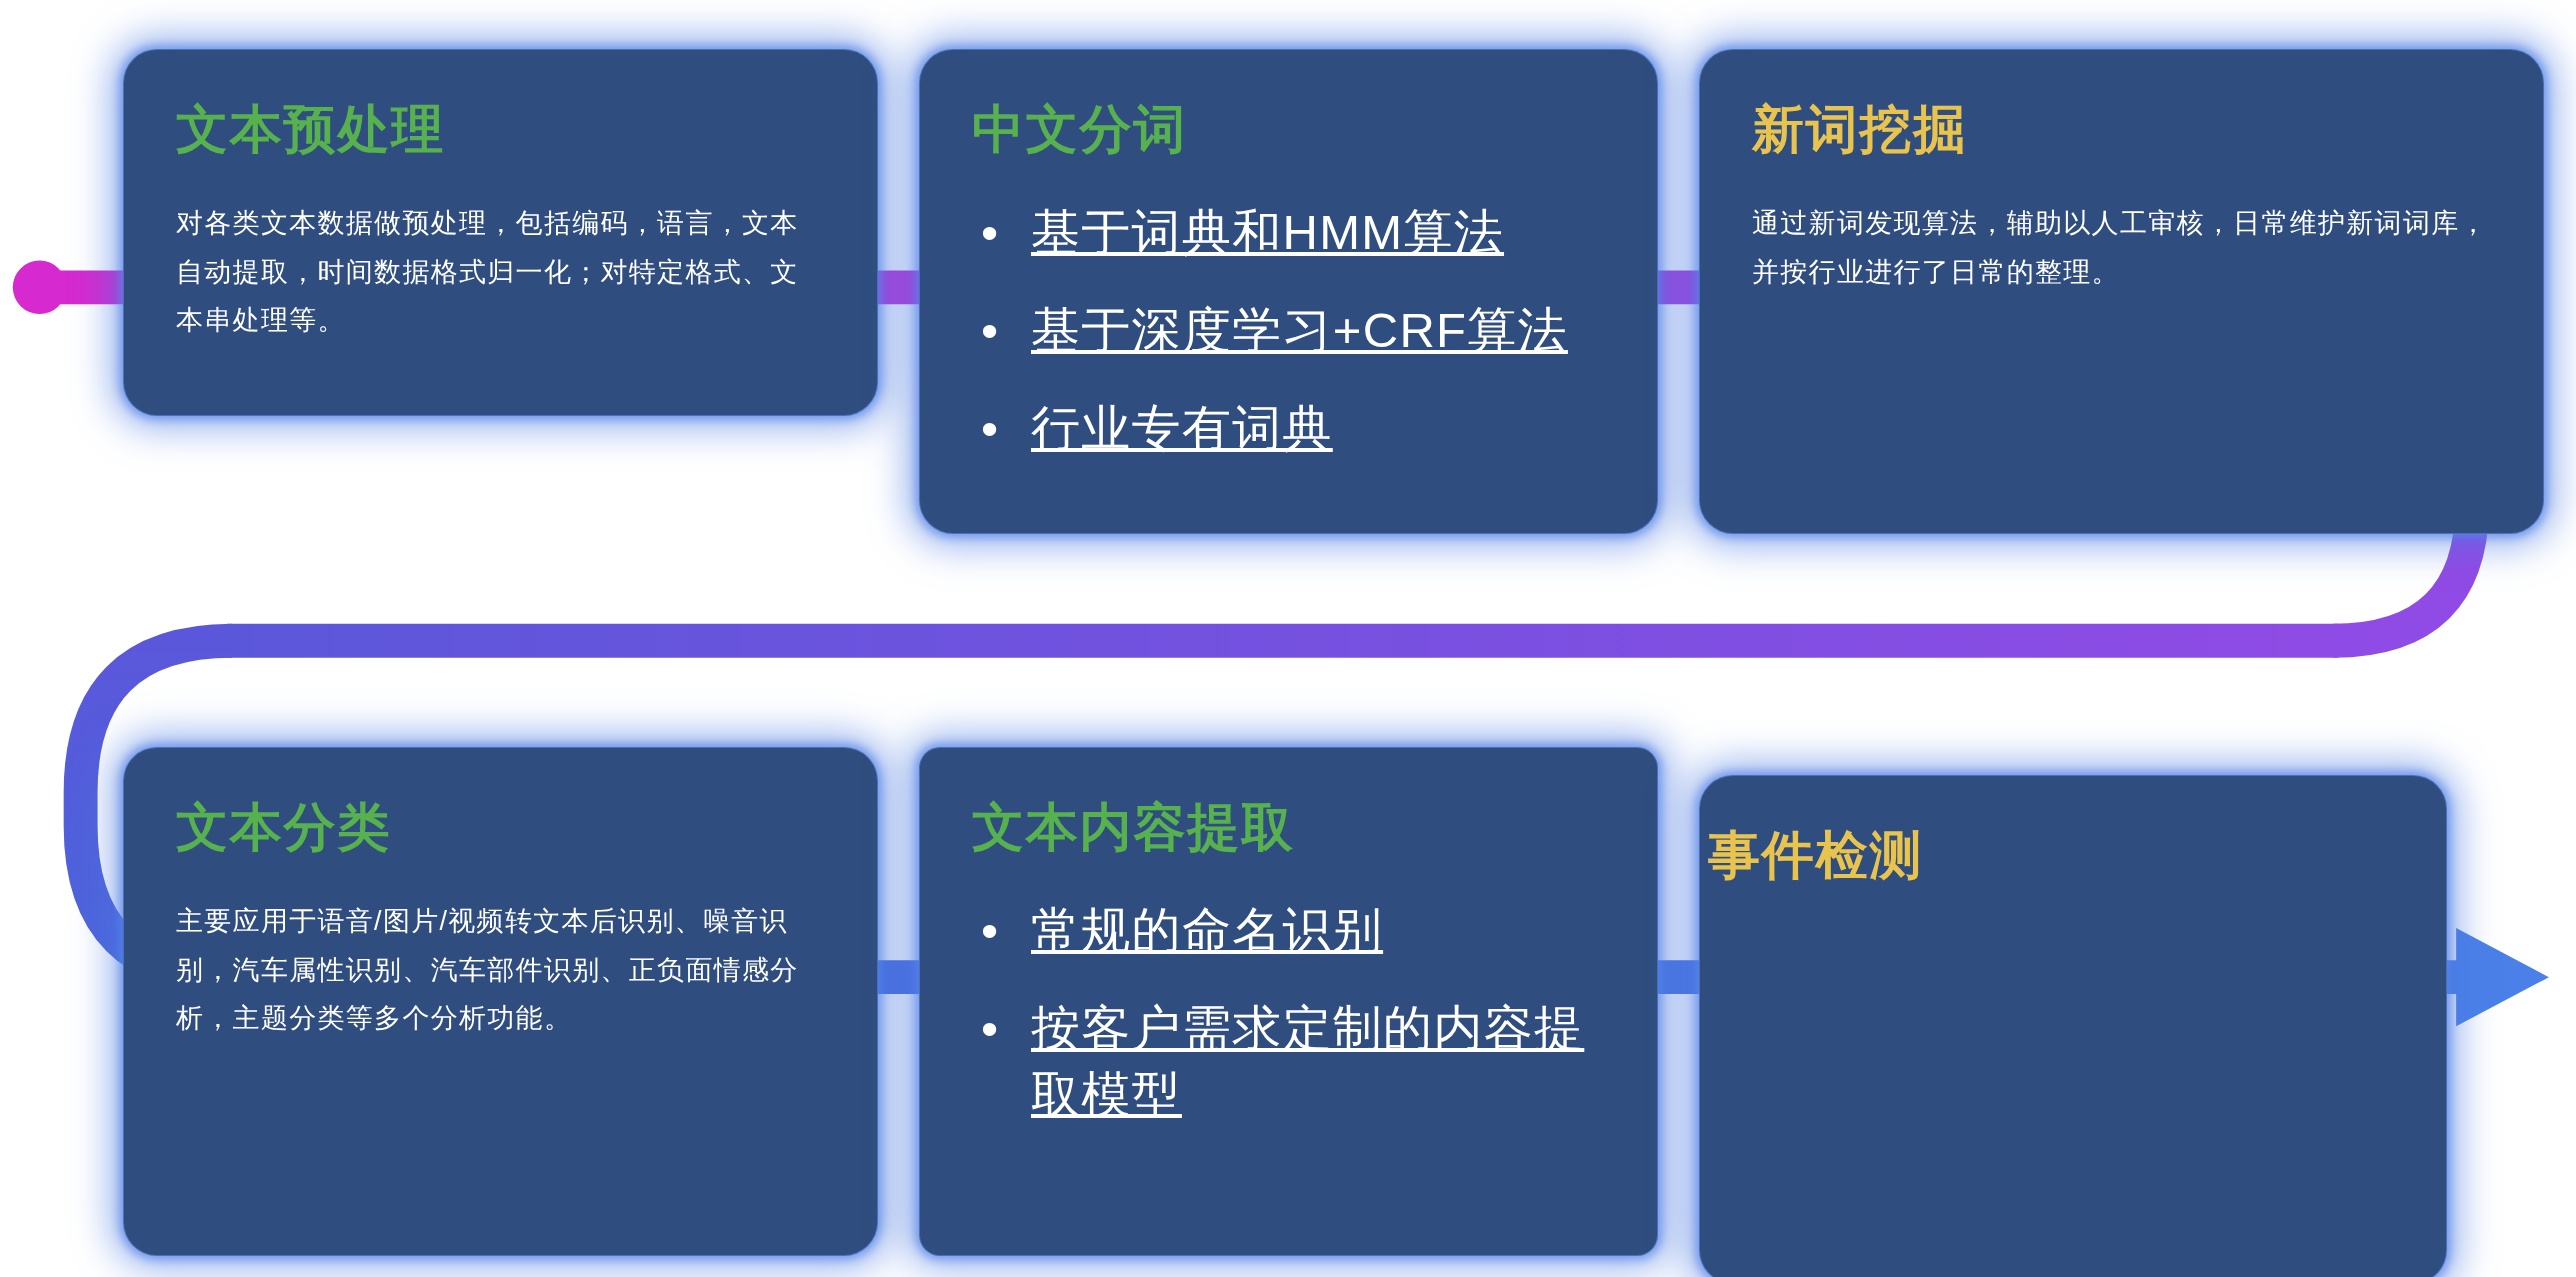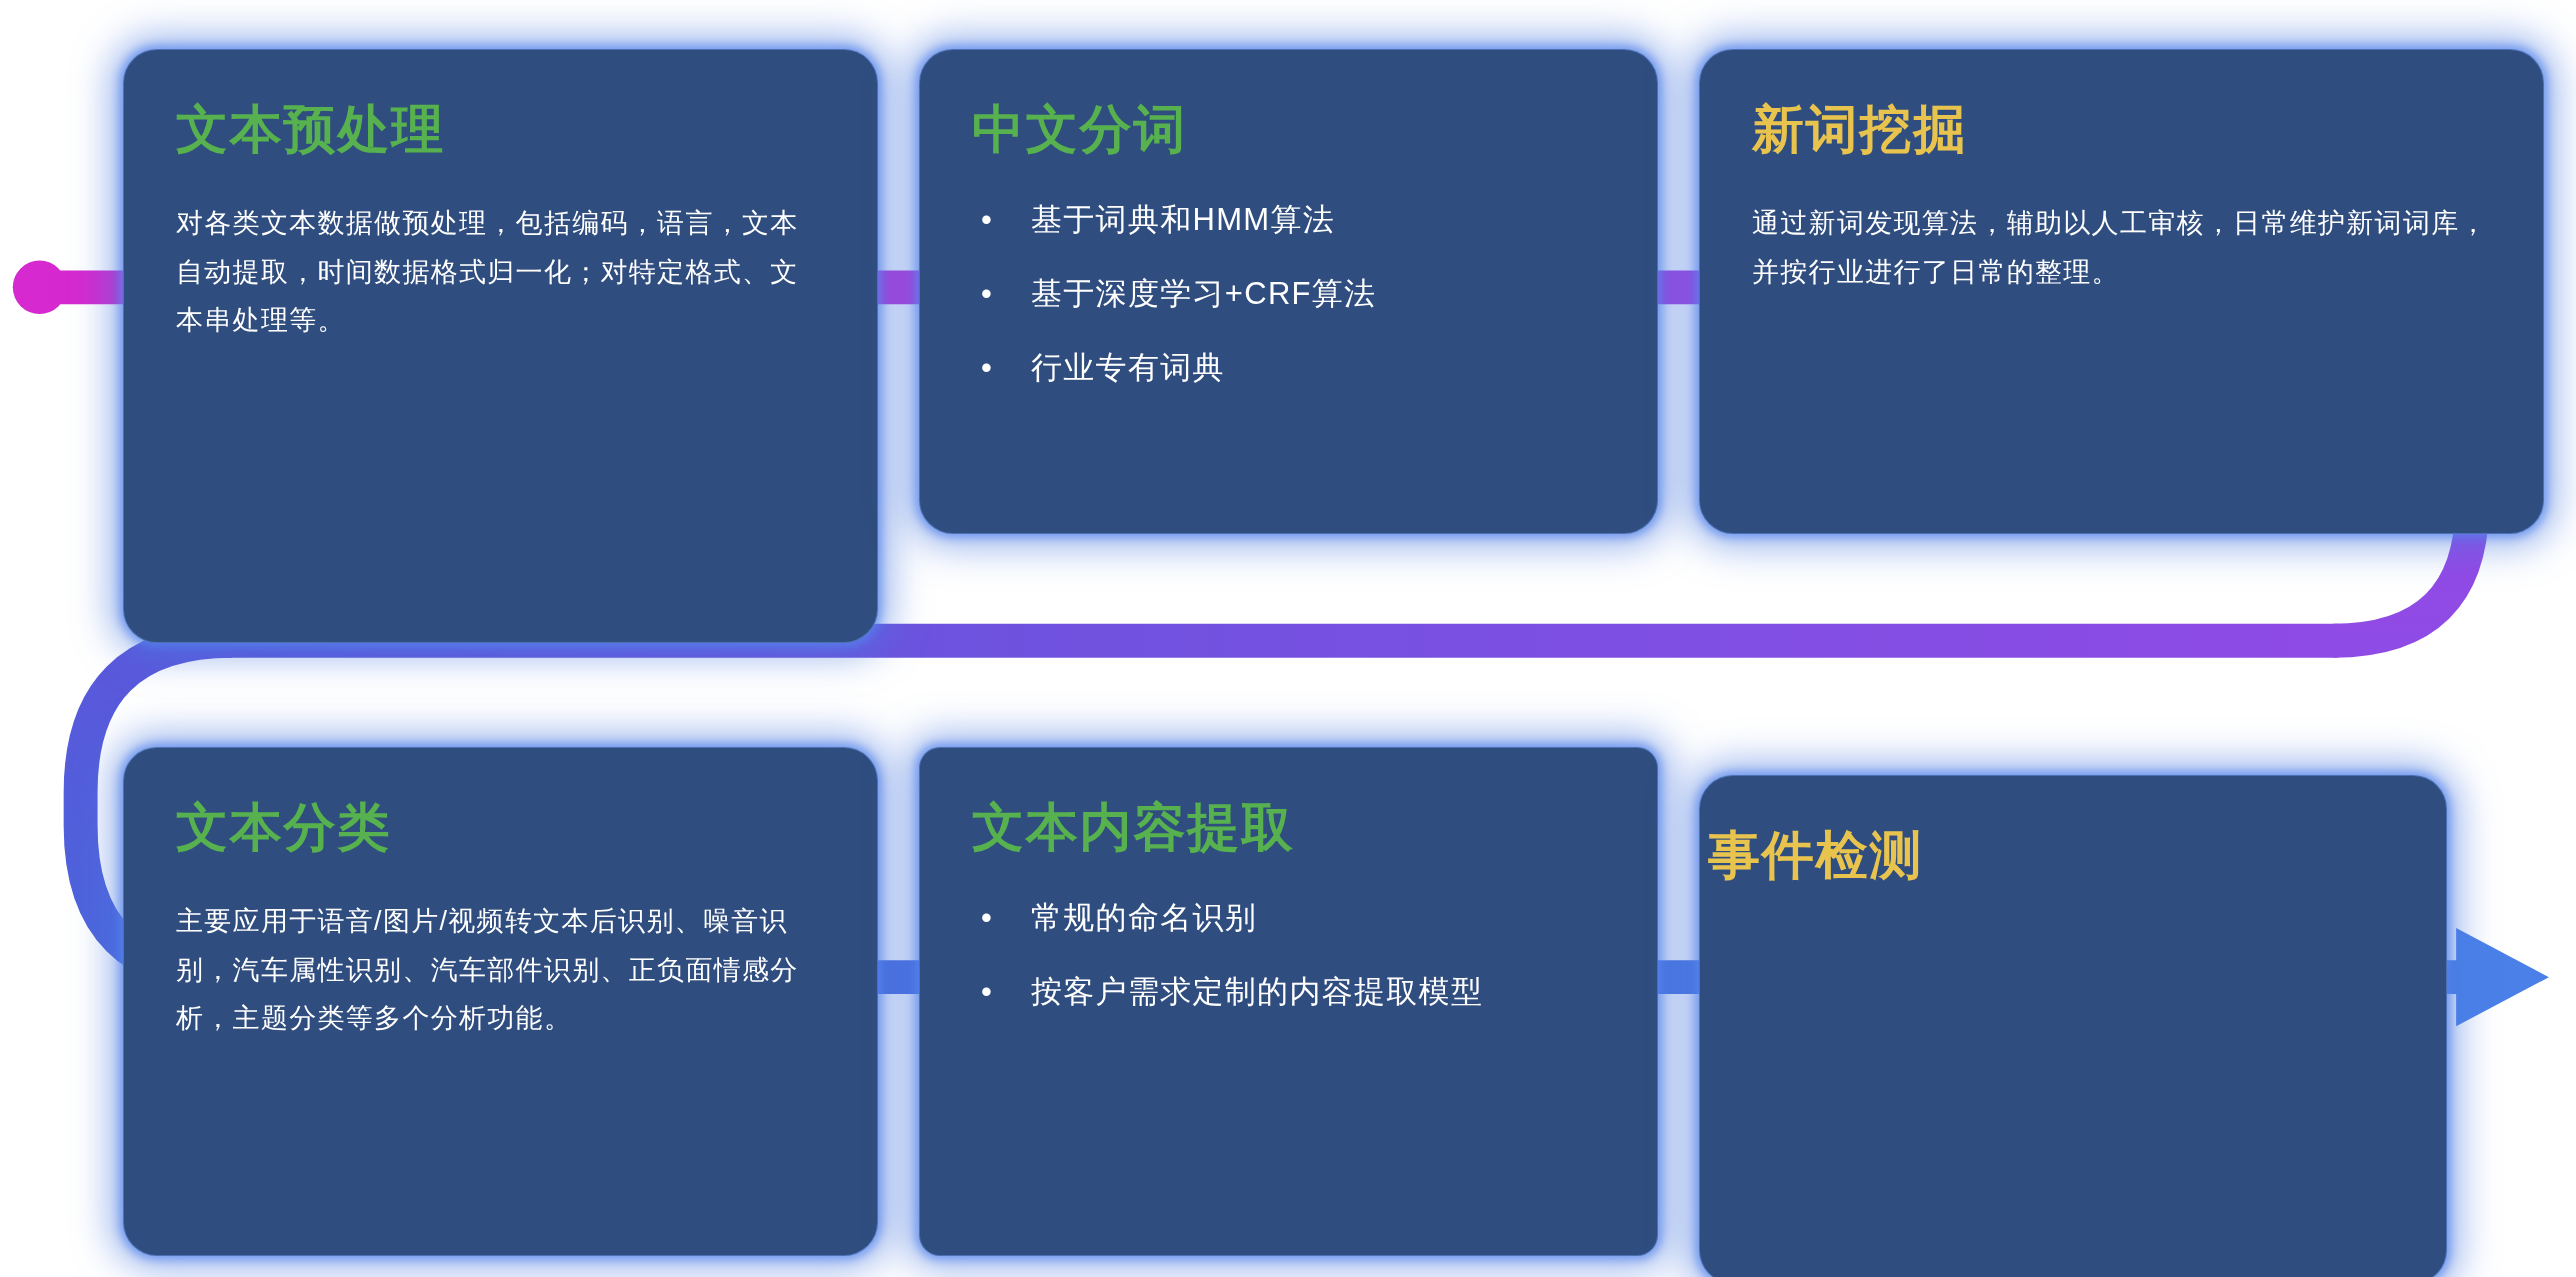--- a/index.html
+++ b/index.html
@@ -32,37 +32,38 @@
   .card-body{
     margin:0;
     color:#ffffff;
     font-size:27px;
     line-height:1.8;
     letter-spacing:1.3px;
   }
   .card-bullets{
     margin:0;padding:0;list-style:none;
     color:#ffffff;
-    font-size:31px;
+    font-size:49px;
     letter-spacing:1.3px;
+    text-decoration:underline;
   }
   .card-bullets li{
     position:relative;
     padding-left:59px;
     margin-bottom:32px;
     line-height:1.35;
   }
   .card-bullets li::before{
     content:"•";
     position:absolute;
     left:9px;top:0;
     color:#ffffff;
   }
   
-  #card-0{left:123px;top:49px;width:755px;height:594px;}
+  #card-0{left:123px;top:49px;width:755px;height:367px;}
   #card-1{left:919px;top:49px;width:739px;height:485px;}
   #card-2{left:1699px;top:49px;width:845px;height:485px;}
   #card-3{left:123px;top:747px;width:755px;height:509px;}
   #card-4{left:919px;top:747px;width:739px;height:509px;border-radius:21px;}
   #card-5{left:1699px;top:775px;width:748px;height:509px;padding-left:8px;}
 </style>
 </head>
 <body>
 
 <div id="stage">

